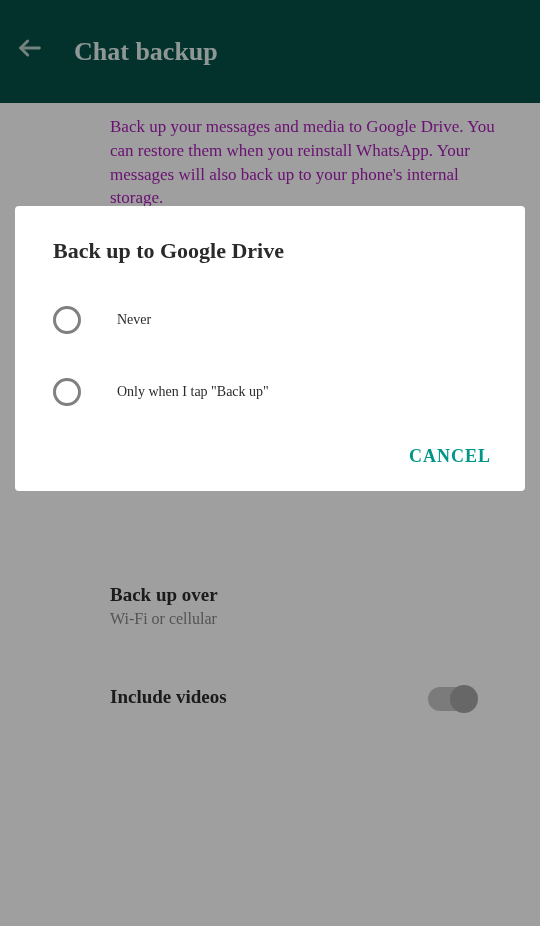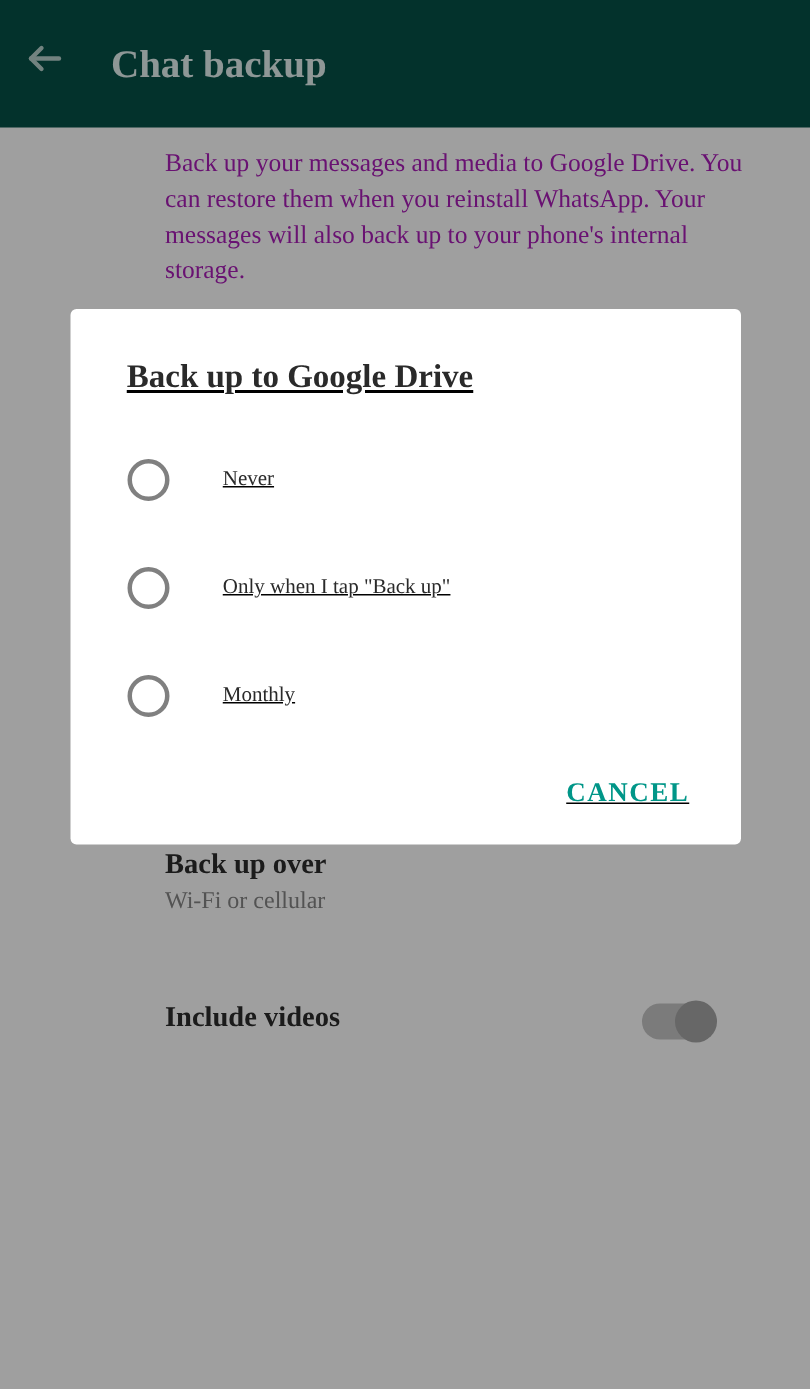--- a/index.html
+++ b/index.html
@@ -10,21 +10,21 @@
     }
     body {
       width: 540px;
       height: 926px;
       background: #f5f5f5;
       position: relative;
       overflow: hidden;
     }
     .header {
       background: #054d44;
-      height: 85px;
+      height: 103px;
       display: flex;
       align-items: center;
       padding: 0 16px;
     }
     .back-arrow {
       color: #b0c9c5;
       font-size: 28px;
       margin-right: 30px;
       cursor: pointer;
     }
@@ -87,24 +87,23 @@
       width: 100%;
       height: 100%;
       background: rgba(0,0,0,0.35);
       display: flex;
       align-items: flex-start;
       justify-content: center;
       padding-top: 206px;
     }
     .dialog {
       background: white;
-      width: 447px;
+      width: 510px;
       border-radius: 4px;
       padding: 32px 0 12px 0;
-      text-decoration: underline;
     }
     .dialog-title {
       font-size: 22px;
       font-weight: bold;
       color: #2a2a2a;
       padding: 0 38px 20px 38px;
     }
     .radio-list {
       padding: 0 0 0 38px;
     }
@@ -191,22 +190,18 @@
     <div class="dialog-title">Back up to Google Drive</div>
     <div class="radio-list">
       <div class="radio-item">
         <div class="radio-circle"></div>
         <div class="radio-label">Never</div>
       </div>
       <div class="radio-item">
         <div class="radio-circle"></div>
         <div class="radio-label">Only when I tap "Back up"</div>
       </div>
-      <div class="radio-item">
-        <div class="radio-circle"></div>
-        <div class="radio-label">Monthly</div>
-      </div>
     </div>
     <div class="dialog-actions">
       <div class="cancel-btn">CANCEL</div>
     </div>
   </div>
 </div>
 
 </body></html>

